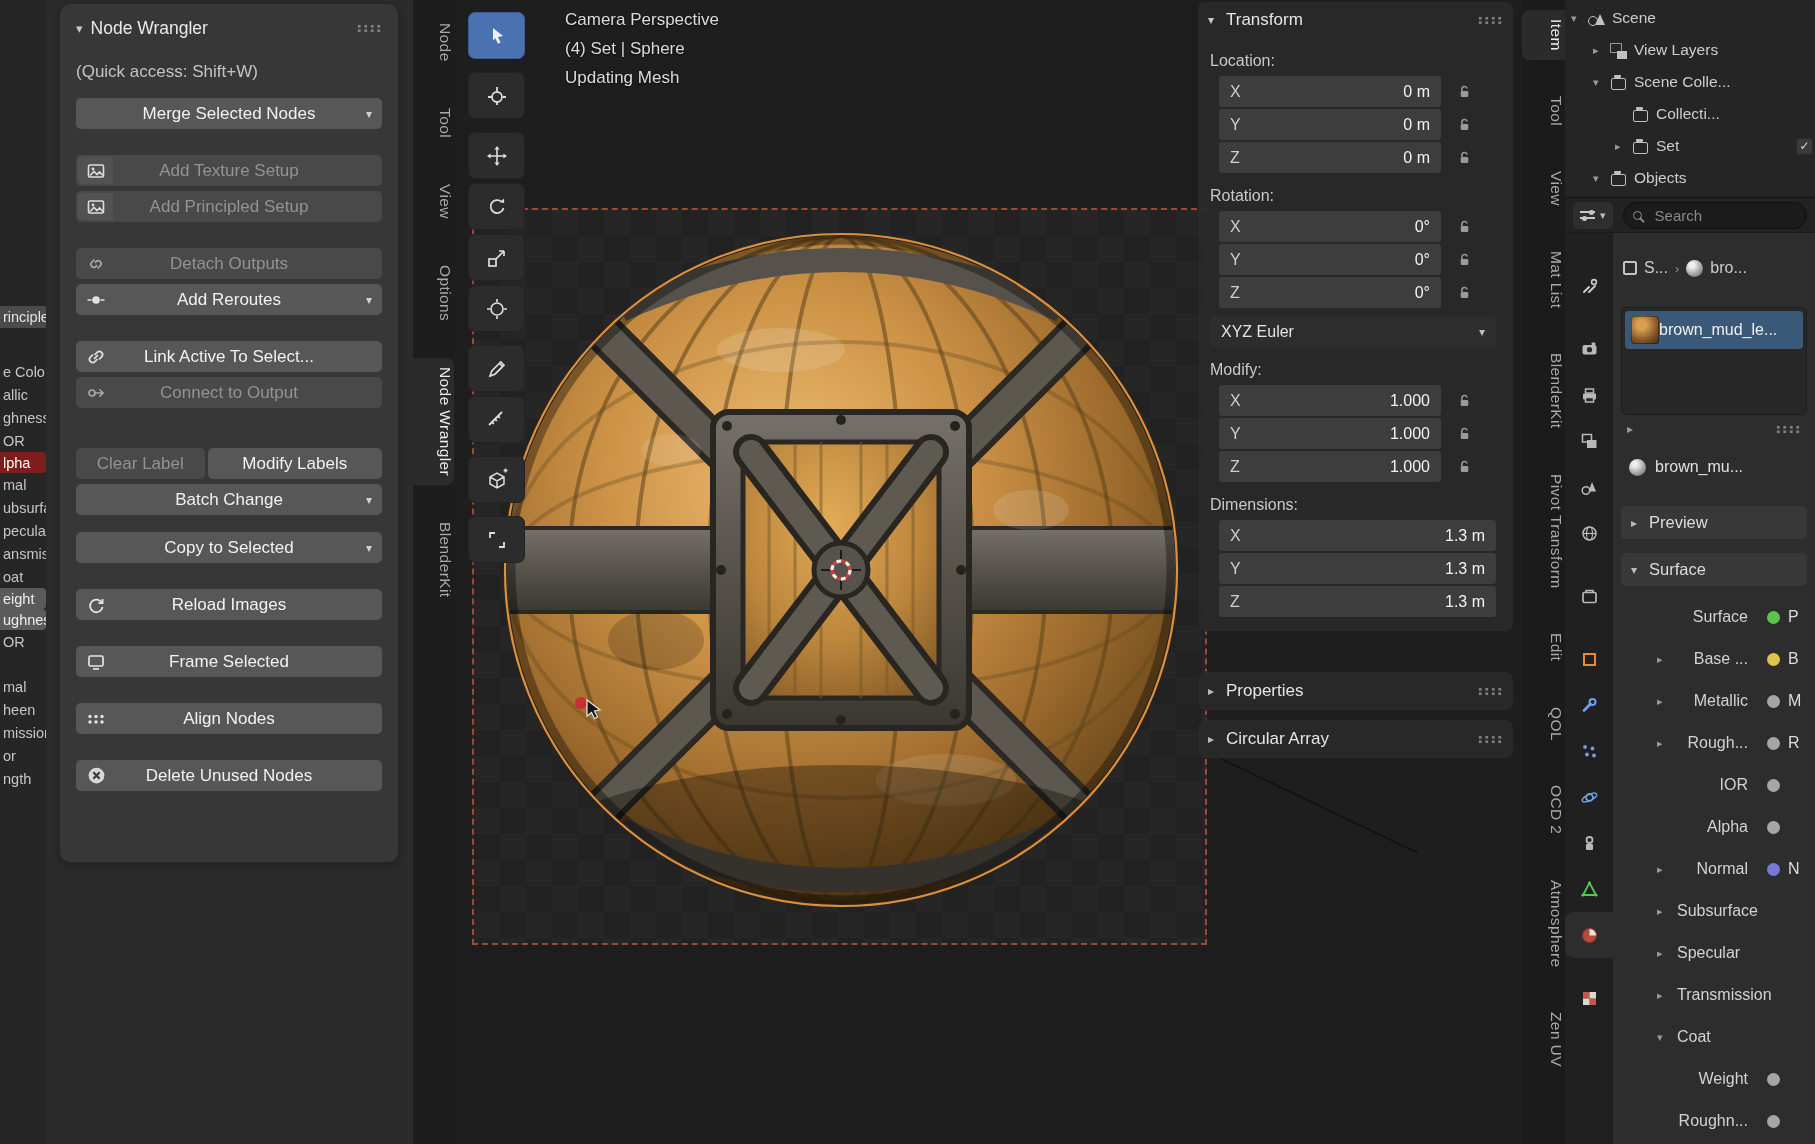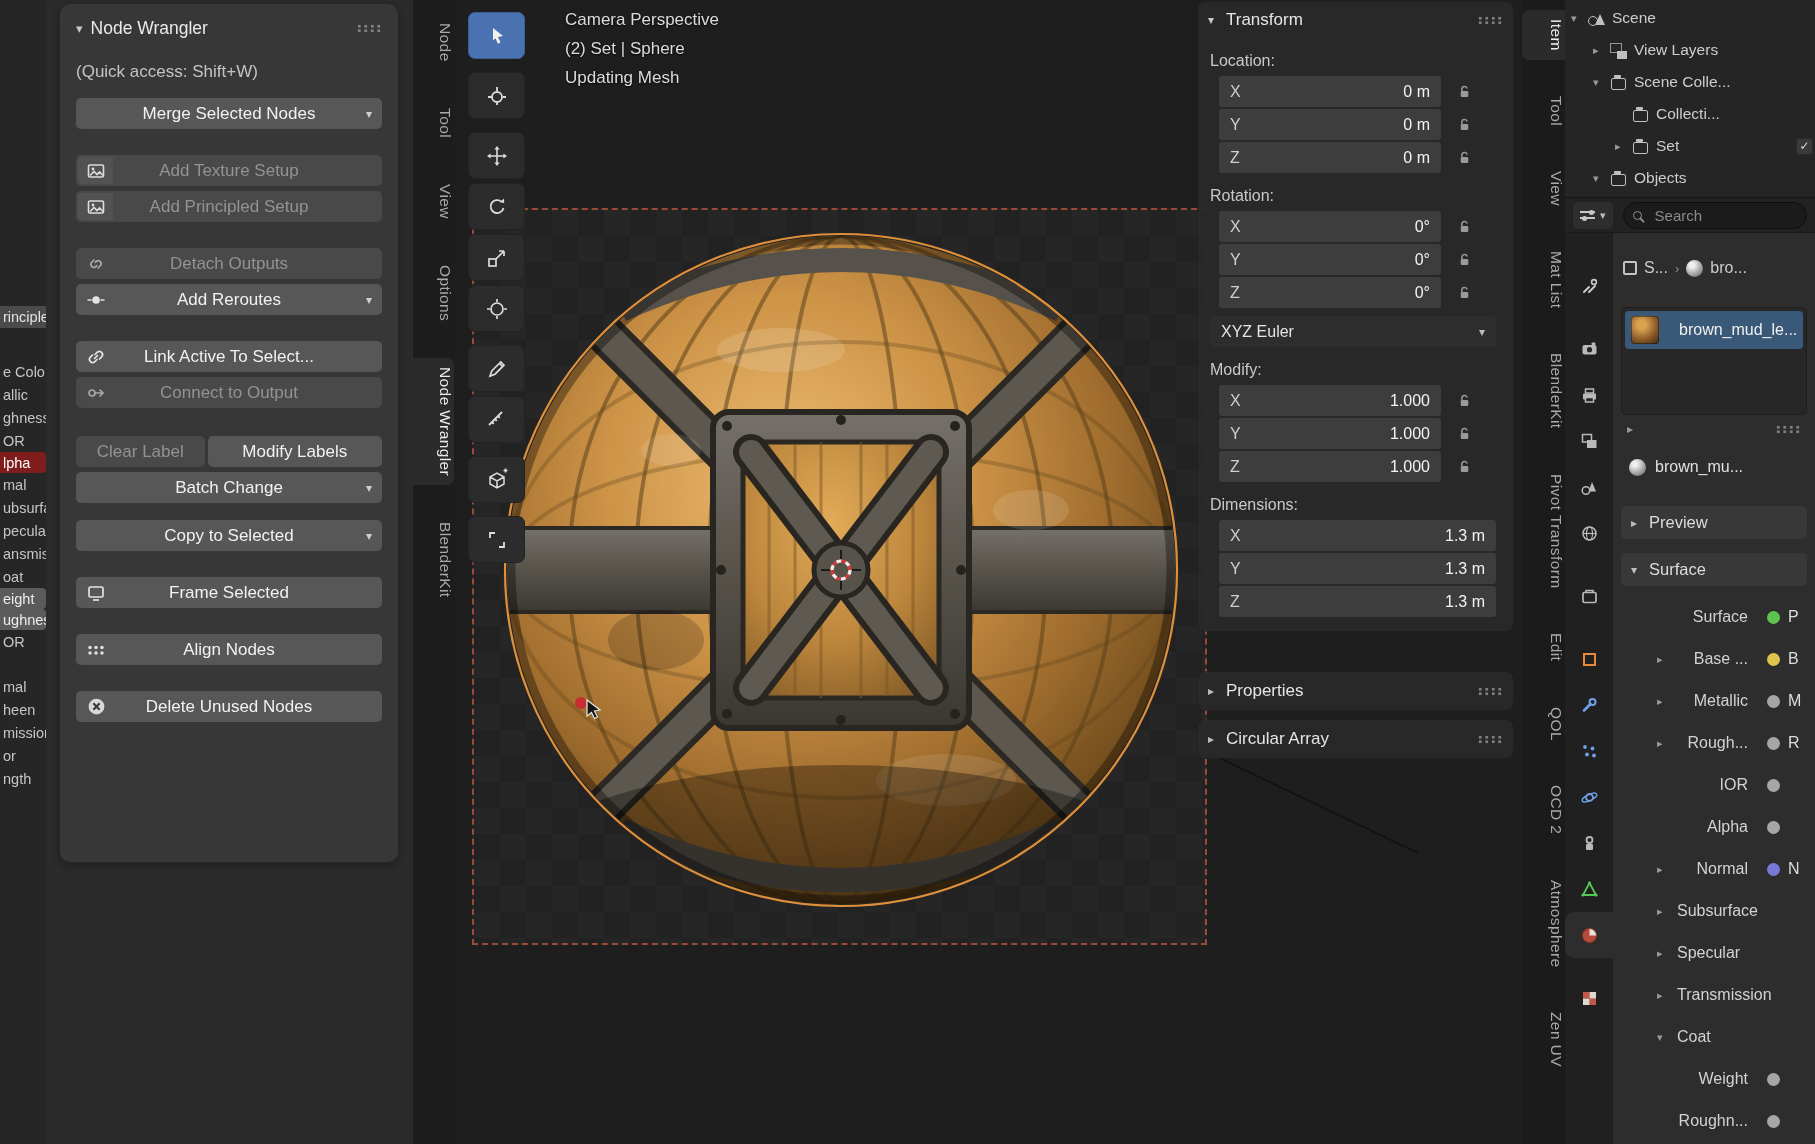--- a/index.html
+++ b/index.html
@@ -42,21 +42,21 @@
   .nwbtn.disabled { background:#494949; color:#939393; }
   .nwbtn .ddown { position:absolute; right:10px; color:#cfcfcf; font-size:12px; }
   .nwbtn .bicon { position:absolute; left:9px; width:22px; height:22px; color:#e3e3e3; display:flex; align-items:center; justify-content:center; }
   .nwbtn.disabled .bicon { color:#a8a8a8; }
   .nwbtn .segicon { position:absolute; left:2px; top:2px; bottom:2px; width:35px; background:#5f5f5f;
     border-radius:4px 0 0 4px; display:flex; align-items:center; justify-content:center; color:#dcdcdc; }
   .nwbtn.disabled .segicon { background:#525252; }
   .mt-g { margin-top:16px !important; }
   .mt-l { margin-top:26px !important; }
   .mt-m { margin-top:17px !important; }
-  .btnrow { display:flex; gap:3px; margin-top:28px; }
+  .btnrow { display:flex; gap:3px; margin-top:40px; }
   .btnrow .nwbtn { margin-top:0; }
   .btnrow .b1 { flex:0 0 42%; } .btnrow .b2 { flex:1; }
 
   
   .ltabs { left:413px; top:0; width:41px; height:100%; background:#1d1d1d;
     display:flex; flex-direction:column; align-items:stretch; gap:28px; padding-top:14px; }
   .rtabs { left:1522px; top:0; width:43px; height:100%; background:#1b1b1b;
     display:flex; flex-direction:column; align-items:stretch; gap:27px; padding-top:10px; }
   .vtab { writing-mode:vertical-rl; text-orientation:mixed; display:flex; justify-content:center;
     color:#a9a9a9; font-size:15.5px; padding:9px 0; letter-spacing:.4px; white-space:nowrap; }
@@ -141,21 +141,21 @@
   .ptab.gap { margin-top:17px; }
   .ptab.active { background:#2d2d2d; border-radius:9px 0 0 9px; }
 
   .pcontent { left:1613px; top:233px; width:202px; height:911px; background:#2d2d2d; overflow:hidden; }
   .bcrow { display:flex; align-items:center; gap:7px; margin:26px 0 0 10px; font-size:16px; color:#cdcdcd; }
   .bc-cube { width:14px; height:14px; border:2px solid #c4c4c4; border-radius:2px; flex:none; }
   .bc-ball, .mat-ball { width:17px; height:17px; border-radius:50%; flex:none;
     background:radial-gradient(circle at 35% 30%, #efefef 15%, #8d8d8d 70%, #555 100%); }
   .bc-sep { color:#8f8f8f; font-size:13px; }
   .slotlist { margin:30px 8px 0; height:108px; background:#272727; border:1px solid #1e1e1e; border-radius:5px; padding:3px; }
-  .slotrow { height:38px; background:#3a5877; border-radius:4px; display:flex; align-items:center; gap:20px; padding:0 6px; }
+  .slotrow { height:38px; background:#3a5877; border-radius:4px; display:flex; align-items:center; gap:0; padding:0 6px; }
   .thumb { width:28px; height:28px; border-radius:4px; flex:none; box-shadow:inset 0 0 0 1px #0006;
     background:radial-gradient(circle at 38% 32%, #d9a050 18%, #8a5a28 58%, #3a2a14 100%); }
   .slotrow span { font-size:16px; color:#f0f0f0; white-space:nowrap; }
   .slotfoot { display:flex; align-items:center; justify-content:space-between; margin:7px 14px 0; }
   .slotfoot .exp { color:#9a9a9a; font-size:12px; }
   .matfield { margin:16px 8px 0; height:30px; display:flex; align-items:center; gap:9px; padding:0 8px;
     font-size:16px; color:#e0e0e0; white-space:nowrap; }
   .sec-head { margin:24px 8px 0; height:33px; background:#383838; border-radius:5px;
     display:flex; align-items:center; padding:0 10px; font-size:16.5px; color:#dcdcdc; }
   .sec-head .chev { color:#bdbdbd; font-size:12px; width:18px; }
@@ -343,20 +343,29 @@
       </div>
       <div class="nwbtn">
         <span>Batch Change</span>
         <span class="ddown">▾</span>
       </div>
       <div class="nwbtn mt-m">
         <span>Copy to Selected</span>
         <span class="ddown">▾</span>
       </div>
 
+      <div class="nwbtn mt-l">
+        <span class="bicon">
+          <svg width="20" height="20" viewBox="0 0 20 20" fill="none" stroke="currentColor" stroke-width="1.8">
+              <path d="M16 8a6.3 6.3 0 1 0 .6 4"></path>
+              <path d="M16.6 4v4.2h-4.2"></path>
+            </svg>
+        </span>
+        <span>Reload Images</span>
+      </div>
       <div class="nwbtn mt-l">
         <span class="bicon">
           <svg width="20" height="20" viewBox="0 0 20 20" fill="none" stroke="currentColor" stroke-width="1.7">
               <rect x="3" y="4" width="14" height="10" rx="1.5"></rect>
               <path d="M7 17h6"></path>
             </svg>
         </span>
         <span>Frame Selected</span>
       </div>
       <div class="nwbtn mt-l">
@@ -500,21 +509,21 @@
       <circle cx="22" cy="22" r="9" fill="none" stroke="#efefef" stroke-width="3.2" stroke-dasharray="4.7 4.7"></circle>
     </svg>
 
     <svg class="paintdot" width="42" height="38">
       <circle cx="9" cy="11" r="6" fill="#c53030"></circle>
       <path d="M15 8l13 10-5.5 1 3 6-3 1.5-3-6-4.5 3.5z" fill="#151515" stroke="#e8e8e8" stroke-width="1.2"></path>
     </svg>
 
     <div class="vp-head">
       <div>Camera Perspective</div>
-      <div>(2) Set | Sphere</div>
+      <div>(4) Set | Sphere</div>
       <div>Updating Mesh</div>
     </div>
 
     <div class="toolbar">
       <div class="tbtn active">
         <svg width="24" height="24" viewBox="0 0 24 24">
             <path d="M8 4l10 8-5 1 2.5 5.5-2.6 1.2-2.4-5.5L8 16.5Z" fill="#f0f0f0"></path>
           </svg>
       </div>
       <div class="tbtn gsep">

